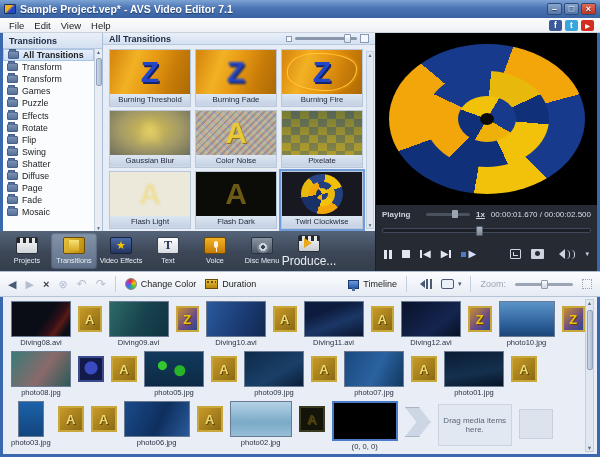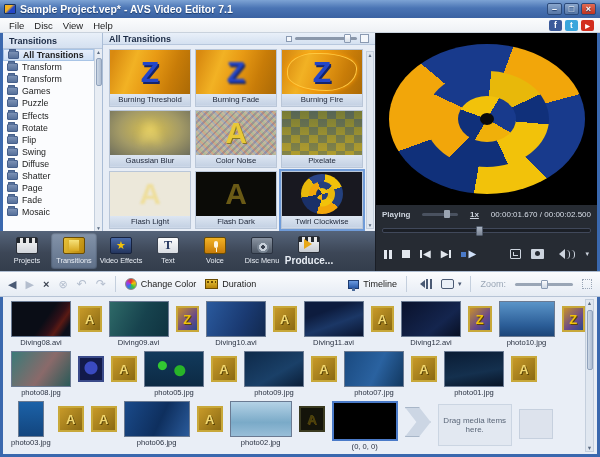--- a/index.html
+++ b/index.html
@@ -72,21 +72,21 @@
   .tw1 { width:42px; height:40px; background:conic-gradient(from 10deg,#f2c20a 0 60deg,#23407e 60deg 120deg,#f2a60a 120deg 185deg,#1a3068 185deg 250deg,#e8b80a 250deg 310deg,#2a4488 310deg 360deg); }
   .tw2 { width:26px; height:25px; background:conic-gradient(from 120deg,#f2c20a 0 70deg,#1a3068 70deg 140deg,#f2a60a 140deg 220deg,#23407e 220deg 290deg,#e8b80a 290deg 360deg); }
   .tw3 { width:12px; height:12px; background:conic-gradient(from 240deg,#1a3068 0 90deg,#f2c20a 90deg 200deg,#23407e 200deg 300deg,#f0b00a 300deg 360deg); }
   .gal-scroll { position:absolute; right:1px; top:18px; bottom:2px; width:8px; background:#e0e7f0; border:1px solid #c4cfdd; display:flex; flex-direction:column; justify-content:space-between; align-items:center; font-size:5px; color:#5a6a80; }
 
   
   .tabbar { height:40px; background:linear-gradient(#55647a,#3c4656 55%,#333d4c); display:flex; align-items:stretch; padding:2px 2px 2px 4px; gap:1px; }
   .tab { width:46px; display:flex; flex-direction:column; align-items:center; justify-content:center; gap:2px; border-radius:3px; }
   .tab.selected { background:linear-gradient(#8494aa,#5f7089); box-shadow:inset 0 0 2px #222c3a; }
   .tab-label { font-size:7.3px; color:#e8edf4; white-space:nowrap; }
-  .tab.produce .tab-label { font-weight:bold; font-size:10px; }
+  .tab.produce .tab-label { font-weight:normal; font-size:12px; }
   .tab-icon { width:22px; height:17px; border-radius:2px; position:relative; display:flex; align-items:center; justify-content:center; }
   .ic-projects { background:linear-gradient(#f8f8f8,#d0d4da); border:1px solid #2a2f38; }
   .ic-projects::before { content:""; position:absolute; top:0; left:0; right:0; height:5px; background:repeating-linear-gradient(90deg,#23282e 0 3px,#e8e8e8 3px 6px); }
   .ic-media { background:linear-gradient(#5a8ac8,#2a4f86); border:1px solid #1c3256; }
   .ic-media::before { content:""; position:absolute; inset:3px 4px; background:linear-gradient(#9cc0e8,#4a74ac); border:1px solid #20406e; }
   .ic-trans { background:linear-gradient(120deg,#e8c23a,#b8860a); border:1px solid #6a4c04; }
   .ic-trans::before { content:""; position:absolute; inset:2px 5px; background:linear-gradient(#f6e27a,#d8a820); }
   .ic-fx { background:linear-gradient(#4a6aa8,#23355e); border:1px solid #16223e; color:#f2c20a; font-size:11px; }
   .ic-text { background:linear-gradient(#fdfdfd,#d8dce2); border:1px solid #3a4250; color:#23355e; font-size:12px; font-weight:bold; font-family:"Liberation Serif",serif; }
   .ic-voice { background:linear-gradient(#f2b224,#c87c08); border:1px solid #6a4c04; }
@@ -98,21 +98,21 @@
   .ic-produce::before { content:""; position:absolute; top:0; left:0; right:0; height:5px; background:repeating-linear-gradient(90deg,#23282e 0 3px,#e8e8e8 3px 6px); }
   .ic-produce::after { content:""; position:absolute; right:2px; bottom:3px; width:0; height:0; border:5px solid transparent; border-left:8px solid #e8a818; }
 
   
   .preview-col { width:222px; background:#262b33; display:flex; flex-direction:column; border-left:1px solid #1a1e26; }
   .screen { height:172px; background:#000; position:relative; overflow:hidden; display:flex; align-items:center; justify-content:center; }
   .pv1 { width:196px; height:150px; background:conic-gradient(from 20deg,#f2a60a 0 55deg,#183a8c 55deg 115deg,#f2c20a 115deg 170deg,#10307a 170deg 230deg,#f2a60a 230deg 290deg,#183a8c 290deg 360deg); }
   .pv2 { width:124px; height:96px; background:conic-gradient(from 95deg,#f2c20a 0 60deg,#10307a 60deg 130deg,#f2a60a 130deg 200deg,#183a8c 200deg 270deg,#e8b80a 270deg 330deg,#10307a 330deg 360deg); }
   .pv3 { width:58px; height:46px; background:conic-gradient(from 210deg,#10307a 0 80deg,#f2c20a 80deg 180deg,#183a8c 180deg 270deg,#f0b00a 270deg 360deg); }
   .pv4 { width:14px; height:12px; background:#0a0a0a; }
-  .status-row { height:18px; display:flex; align-items:center; padding:0 6px; gap:12px; color:#cdd4de; font-size:8px; }
+  .status-row { height:18px; display:flex; align-items:center; padding:0 6px; gap:6px; color:#cdd4de; font-size:8px; }
   .status-label { font-weight:bold; flex:1; }
   .speed-track { width:44px; height:3px; background:#4a5260; border-radius:2px; position:relative; }
   .speed-thumb { position:absolute; left:60%; top:-2.5px; width:6px; height:8px; background:#9aa4b2; border-radius:1px; }
   .speed-val { font-weight:bold;text-decoration:underline; }
   .time-text { font-size:8px; color:#d8dee8; white-space:nowrap; }
   .seek-row { height:14px; display:flex; align-items:center; padding:0 6px; }
   .seek-track { flex:1; height:5px; background:#1b1f26; border:1px solid #40485a; border-radius:2px; position:relative; }
   .seek-thumb { position:absolute; left:45%; top:-3px; width:7px; height:10px; background:linear-gradient(#aab4c2,#7a8494); border:1px solid #525c6c; border-radius:1px; }
   .transport { height:34px; display:flex; align-items:center; padding:0 8px; gap:10px; color:#e2e7ee; }
   .tp-btn { font-size:10px; line-height:1; display:flex; align-items:center; }
@@ -203,21 +203,21 @@
     <div class="title-text">Sample Project.vep* - AVS Video Editor 7.1</div>
     <div class="winbtns">
       <div class="winbtn">–</div>
       <div class="winbtn">□</div>
       <div class="winbtn close">×</div>
     </div>
   </div>
 
   <div class="menubar">
     <span class="menu-item">File</span>
-    <span class="menu-item">Disc</span>
+    <span class="menu-item">Edit</span>
     <span class="menu-item">View</span>
     <span class="menu-item">Help</span>
     <span class="menu-spacer"></span>
     <span class="social">
       <span class="soc fb">f</span>
       <span class="soc tw">t</span>
       <span class="soc yt">▶</span>
     </span>
   </div>
 
@@ -259,25 +259,25 @@
             <div class="cat-item">
                 <span class="folder"></span>
                 <span>Flip</span>
               </div>
             <div class="cat-item">
                 <span class="folder"></span>
                 <span>Swing</span>
               </div>
             <div class="cat-item">
                 <span class="folder"></span>
+                <span>Shatter</span>
+              </div>
+            <div class="cat-item">
+                <span class="folder"></span>
                 <span>Diffuse</span>
-              </div>
-            <div class="cat-item">
-                <span class="folder"></span>
-                <span>Shatter</span>
               </div>
             <div class="cat-item">
                 <span class="folder"></span>
                 <span>Page</span>
               </div>
             <div class="cat-item">
                 <span class="folder"></span>
                 <span>Fade</span>
               </div>
             <div class="cat-item">

